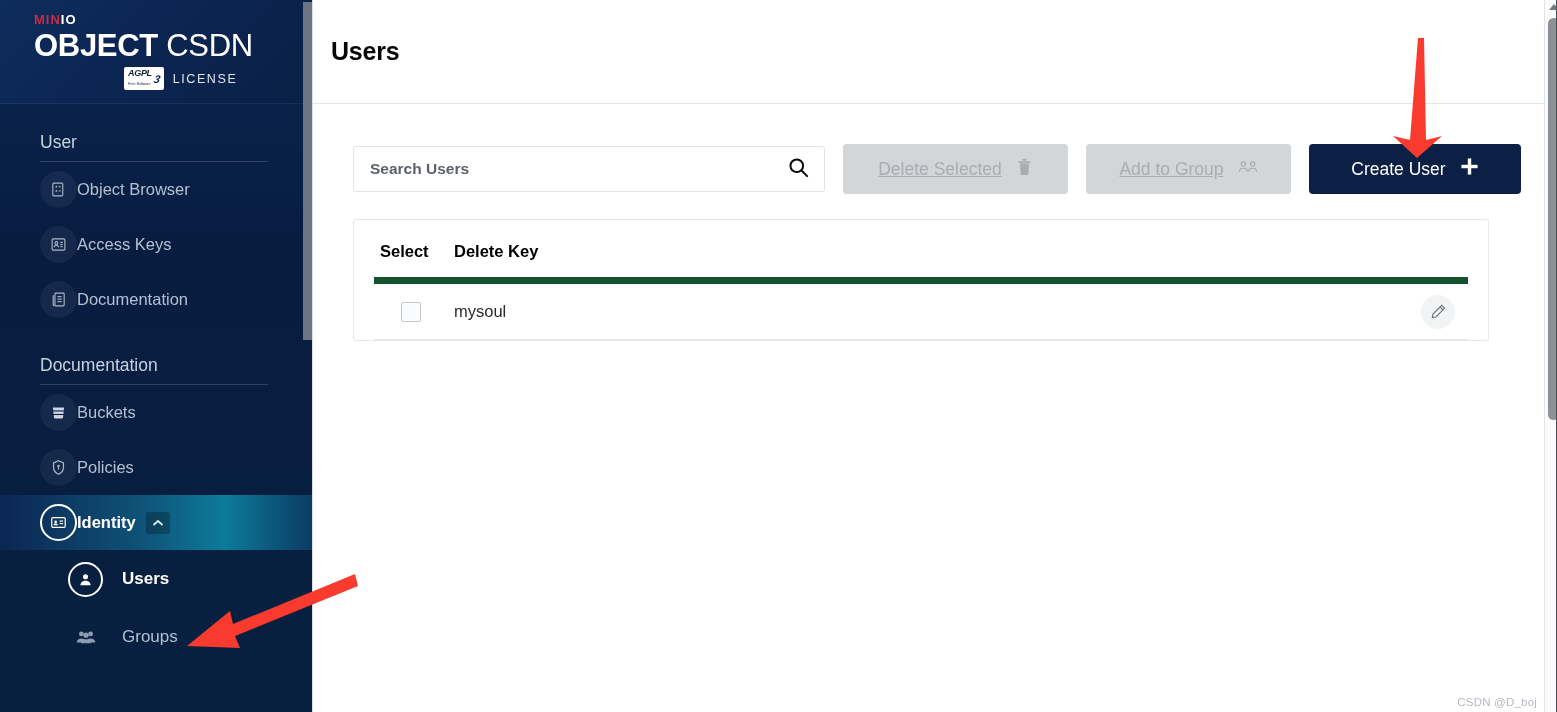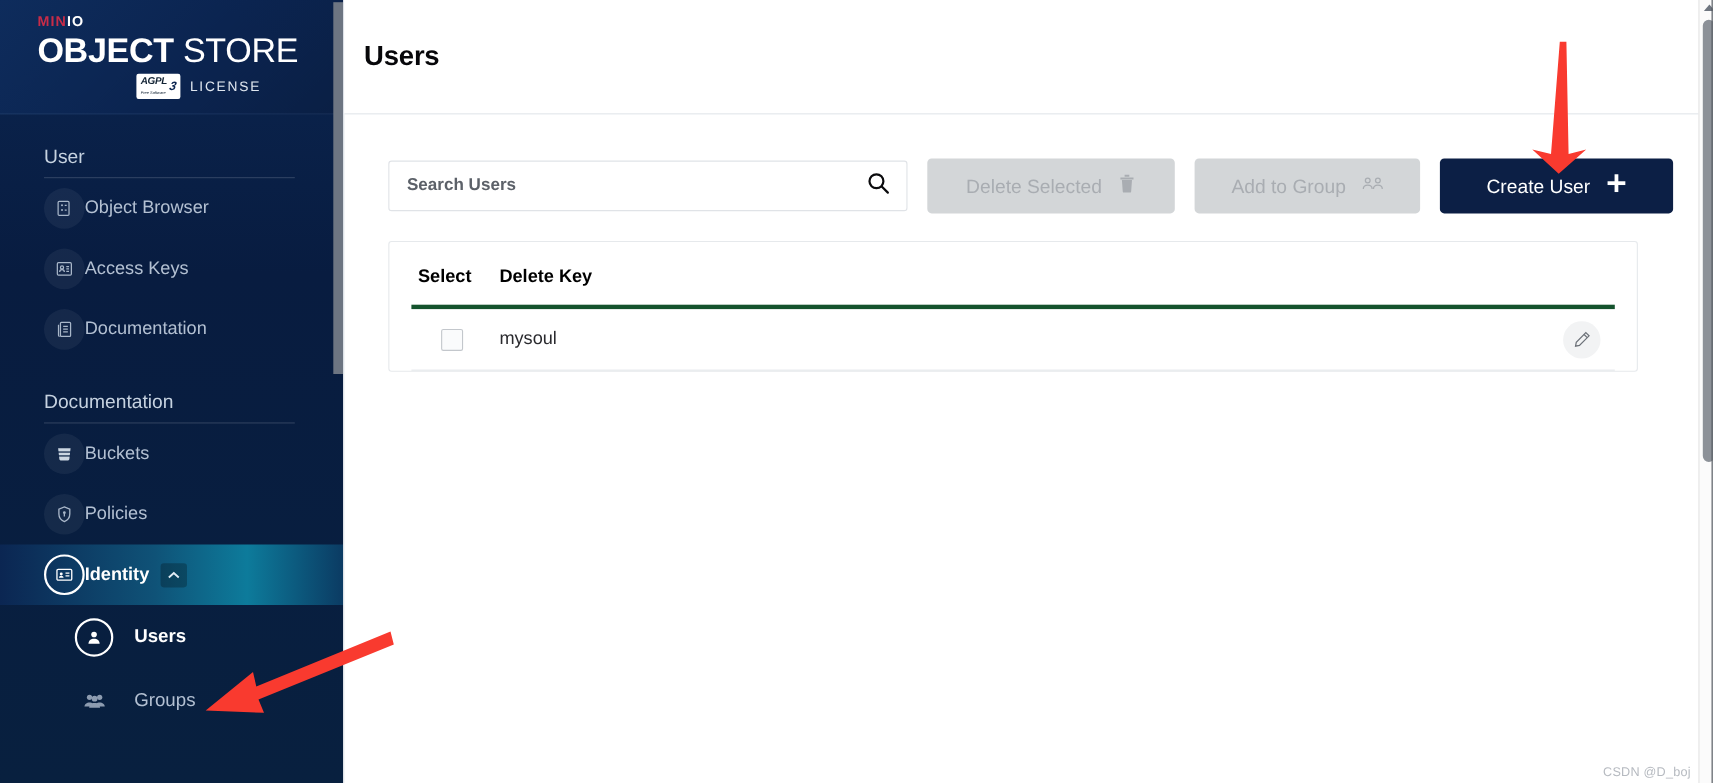--- a/index.html
+++ b/index.html
@@ -132,35 +132,35 @@
     background:transparent;
   }
   #search-input::placeholder { color:#5c6169; font-weight:bold; opacity:1; }
 
   .btn {
     height: 50px; border-radius:4px; border:none;
     display:inline-flex; align-items:center; justify-content:center;
     gap: 14px; font-size: 17.5px; font-family:"Liberation Sans", sans-serif;
     padding: 0 22px; cursor:pointer;
   }
-  .btn.disabled { background:#d3d6d8; color:#a9adb2; cursor:default; }
+  .btn.disabled { background:#d3d6d8; color:#a9adb2; cursor:default;text-decoration:underline; }
   .btn.primary { background:#0c1f45; color:#ffffff; }
   #btn-delete { width: 225px; }
   #btn-addgroup { width: 205px; }
   #btn-create { width: 212px; }
 
   
   #table-card {
     margin-top: 25px; width: 1136px; border:1px solid #e6e9ec;
     border-radius:3px; background:#ffffff; padding: 22px 20px 0 20px;
     min-height: 110px;
   }
   .th-row {
     display:flex; align-items:center; padding: 0 0 16px 6px;
-    border-bottom: 4px solid #14532d;
+    border-bottom: 7px solid #14532d;
   }
   .th { font-size:16.5px; font-weight:bold; color:#000; }
   .th.select-col { width: 74px; }
   .tr-row {
     display:flex; align-items:center; height: 56px;
     border-bottom: 1px solid #e4e7ea; padding-left:6px;
   }
   .cell-check { width: 74px; display:flex; align-items:center; }
   .checkbox {
     width:20px; height:20px; border:1px solid #c3c7cc; border-radius:2px;
@@ -205,21 +205,21 @@
 <div id="app">
 
   <aside id="sidebar">
 
     <div id="logo-block">
       <div class="minio-word">
         <span class="m1">MIN</span><span class="m2">IO</span>
       </div>
       <div class="obj-store">
         <span class="b">OBJECT</span>
-        <span class="n">STORE</span>
+        <span class="n">CSDN</span>
       </div>
       <div class="license-row">
         <span class="agpl-badge">
           <span>
             <span>AGPL</span>
             <span class="agpl-sub">Free Software</span>
           </span>
           <span class="three">3</span>
         </span>
         <span class="license-text">LICENSE</span>

